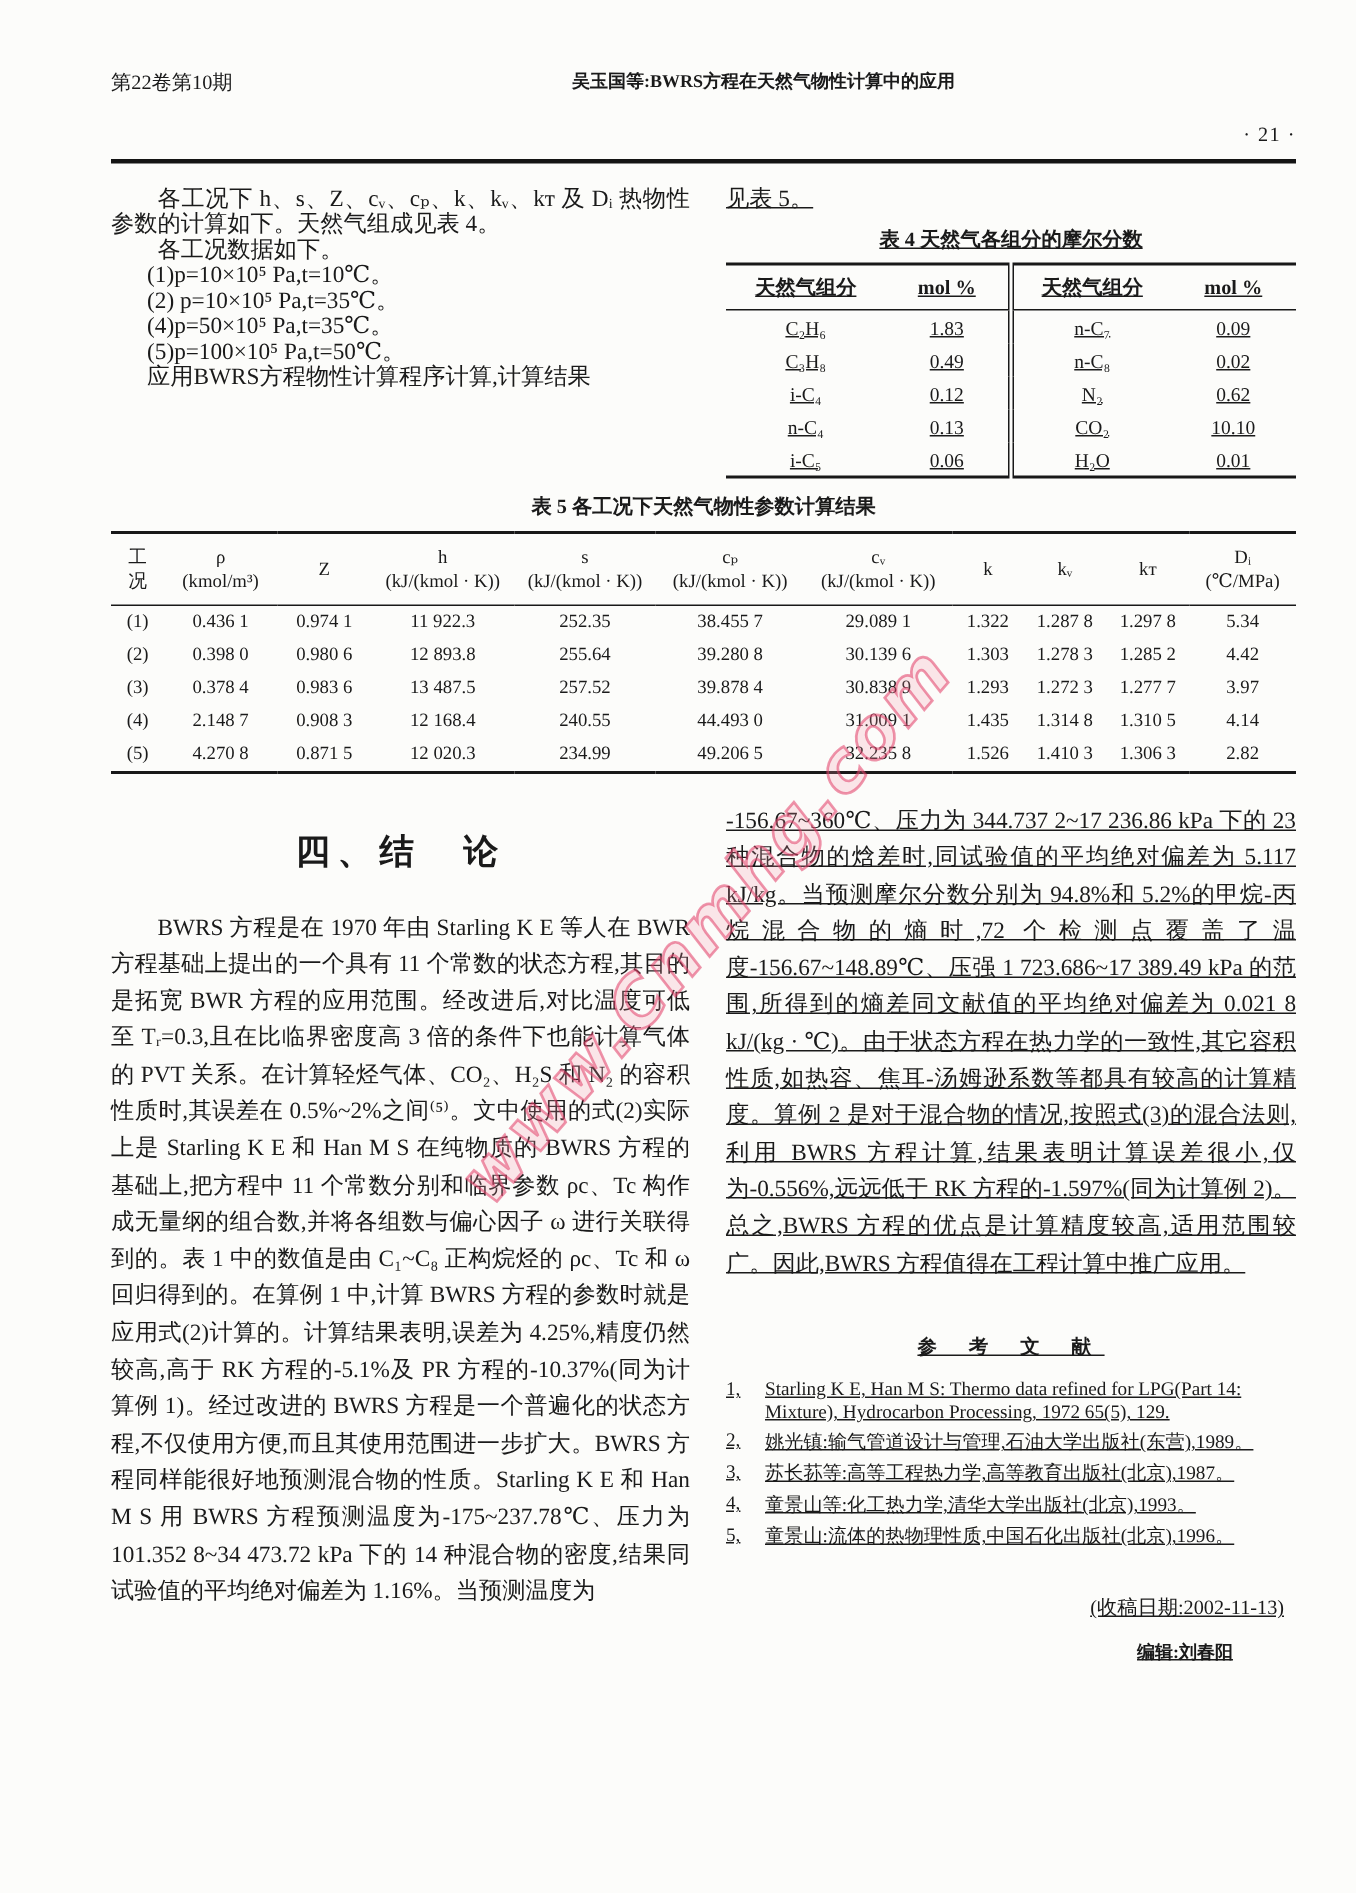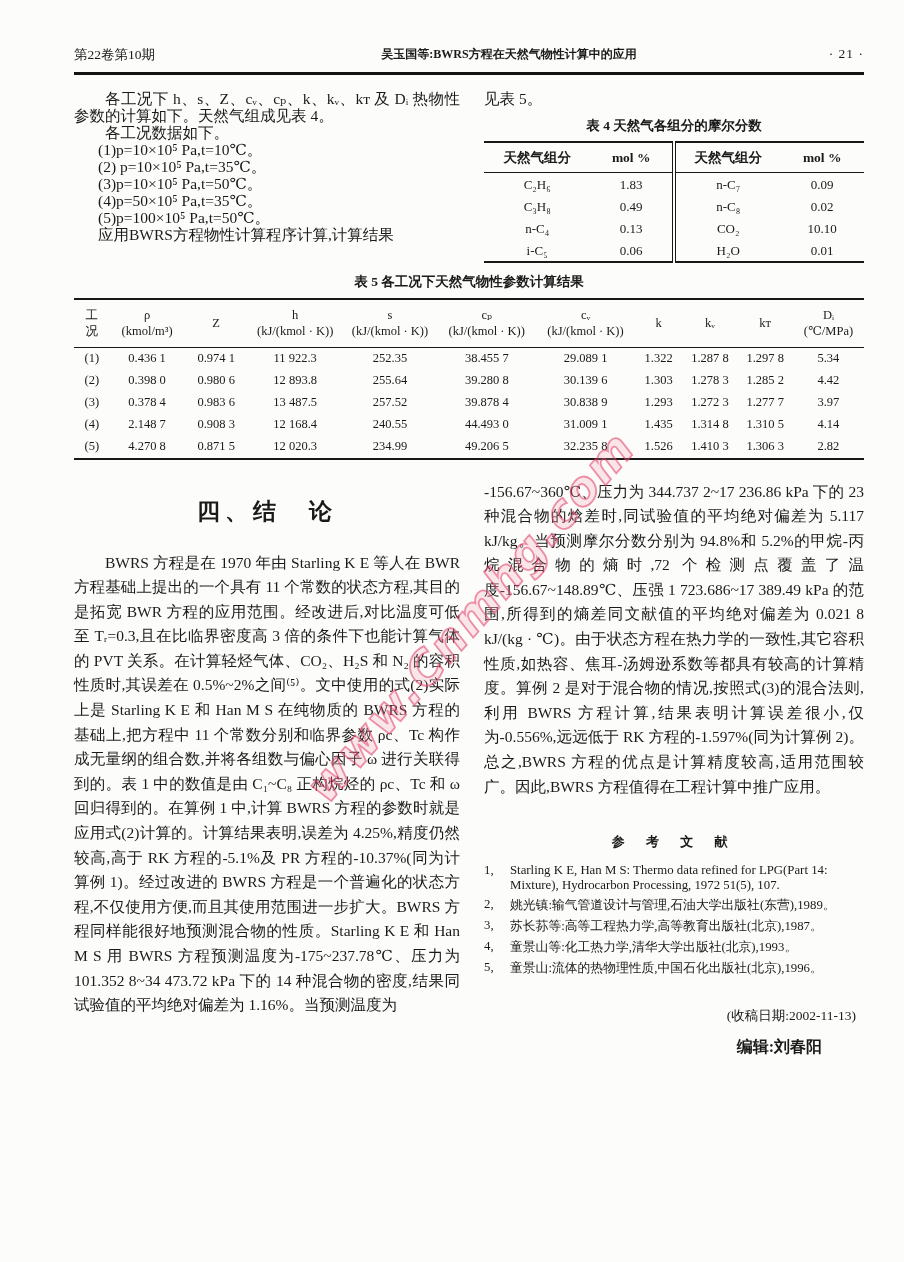--- a/index.html
+++ b/index.html
@@ -11,29 +11,29 @@
     overflow:hidden;
     color:#1a1a1a;
     font-family:"Liberation Serif","DejaVu Serif",serif;
   }
   .content { padding:46px 40px 0 74px; position:relative; }
 
   
   .journal-header { display:flex; align-items:flex-start; font-size:13.5px; }
   .journal-header .vol { width:160px; }
   .journal-header .running { flex:1; text-align:center; font-weight:bold; font-size:12px; }
-  .journal-header .pno { width:80px; text-align:right; letter-spacing:1px; }
+  .journal-header .pno { width:80px; text-align:right; letter-spacing:1px;margin-top:36px; }
   .header-rule { border:none; border-top:3px solid #141414; margin-top:8px; }
 
   
   .top-section, .bottom-section { display:flex; gap:24px; }
   .top-section { margin-top:15px; }
   .bottom-section { margin-top:20px; }
   .col-l { width:386px; flex:none; }
-  .col-r { flex:1; min-width:0; }
+  .col-r { flex:1; min-width:0;text-decoration:underline; }
 
   .intro { font-size:15.5px; line-height:17px; }
   .p-indent { text-indent:2em; text-align:justify; }
   .cond-line { padding-left:1.55em; }
 
   
   .tbl-title { text-align:center; font-weight:bold; font-size:13.5px; margin:4px 0 7px; }
   table { border-collapse:collapse; width:100%; }
   .t4 { font-size:13px; border-top:2.5px solid #181818; border-bottom:2.5px solid #181818; margin-bottom:4px; }
   .t4 th { font-weight:bold; border-bottom:1.5px solid #181818; padding:6px 2px; font-size:13.5px; }
@@ -53,21 +53,21 @@
   .conclusion-heading { text-align:center; font-size:23px; font-weight:bold; letter-spacing:5px; margin:16px 0 24px; }
   .body-text { font-size:15.5px; line-height:24.6px; text-align:justify; }
 
   
   .refs { margin-top:34px; }
   .refs-heading { text-align:center; font-weight:bold; font-size:13px; letter-spacing:9px; margin-bottom:10px; }
   .refs-table { font-size:12.8px; }
   .refs-table td { padding:2px 0; vertical-align:top; text-align:left; }
   .refs-table td:first-child { width:26px; }
   .received { text-align:right; font-size:13.5px; margin-top:28px; padding-right:8px; }
-  .editor { text-align:right; font-weight:bold; font-size:16px; margin-top:12px; padding-right:42px; }
+  .editor { text-align:right; font-weight:bold; font-size:12px; margin-top:12px; padding-right:42px; }
 
   
   .watermark {
     position:absolute; left:238px; top:598px; width:450px;
     text-align:center;
     transform:rotate(-49deg);
     font-family:"DejaVu Sans","Liberation Sans",sans-serif;
     font-style:italic; font-weight:bold;
     font-size:46px; letter-spacing:2px;
     color:rgba(248,150,170,0.22);
@@ -87,21 +87,20 @@
   </div>
   <hr class="header-rule">
 
   <div class="top-section">
     <div class="col-l intro">
       <p class="p-indent">各工况下 h、s、Z、cᵥ、cₚ、k、kᵥ、kᴛ 及 Dᵢ 热物性参数的计算如下。天然气组成见表 4。</p>
       <p class="p-indent">各工况数据如下。</p>
       <div>
           <div class="cond-line">(1)p=10×10⁵ Pa,t=10℃。</div>
           <div class="cond-line">(2) p=10×10⁵ Pa,t=35℃。</div>
-          <div class="cond-line">(3)p=10×10⁵ Pa,t=50℃。</div>
           <div class="cond-line">(4)p=50×10⁵ Pa,t=35℃。</div>
           <div class="cond-line">(5)p=100×10⁵ Pa,t=50℃。</div>
           <div class="cond-line">应用BWRS方程物性计算程序计算,计算结果</div>
         </div>
     </div>
     <div class="col-r intro">
       <p>见表 5。</p>
       <div class="tbl-title" style="margin-top:10px;">表 4  天然气各组分的摩尔分数</div>
       <table class="t4">
         <thead>
@@ -117,20 +116,26 @@
               <td>C₂H₆</td>
               <td>1.83</td>
               <td>n-C₇</td>
               <td>0.09</td>
             </tr>
             <tr>
               <td>C₃H₈</td>
               <td>0.49</td>
               <td>n-C₈</td>
               <td>0.02</td>
+            </tr>
+            <tr>
+              <td>i-C₄</td>
+              <td>0.12</td>
+              <td>N₂</td>
+              <td>0.62</td>
             </tr>
             <tr>
               <td>n-C₄</td>
               <td>0.13</td>
               <td>CO₂</td>
               <td>10.10</td>
             </tr>
             <tr>
               <td>i-C₅</td>
               <td>0.06</td>
@@ -256,21 +261,21 @@
       <p class="body-text p-indent">BWRS 方程是在 1970 年由 Starling K E 等人在 BWR 方程基础上提出的一个具有 11 个常数的状态方程,其目的是拓宽 BWR 方程的应用范围。经改进后,对比温度可低至 Tᵣ=0.3,且在比临界密度高 3 倍的条件下也能计算气体的 PVT 关系。在计算轻烃气体、CO₂、H₂S 和 N₂ 的容积性质时,其误差在 0.5%~2%之间⁽⁵⁾。文中使用的式(2)实际上是 Starling K E 和 Han M S 在纯物质的 BWRS 方程的基础上,把方程中 11 个常数分别和临界参数 ρc、Tc 构作成无量纲的组合数,并将各组数与偏心因子 ω 进行关联得到的。表 1 中的数值是由 C₁~C₈ 正构烷烃的 ρc、Tc 和 ω 回归得到的。在算例 1 中,计算 BWRS 方程的参数时就是应用式(2)计算的。计算结果表明,误差为 4.25%,精度仍然较高,高于 RK 方程的-5.1%及 PR 方程的-10.37%(同为计算例 1)。经过改进的 BWRS 方程是一个普遍化的状态方程,不仅使用方便,而且其使用范围进一步扩大。BWRS 方程同样能很好地预测混合物的性质。Starling K E 和 Han M S 用 BWRS 方程预测温度为-175~237.78℃、压力为 101.352 8~34 473.72 kPa 下的 14 种混合物的密度,结果同试验值的平均绝对偏差为 1.16%。当预测温度为</p>
     </div>
     <div class="col-r">
       <p class="body-text">-156.67~360℃、压力为 344.737 2~17 236.86 kPa 下的 23 种混合物的焓差时,同试验值的平均绝对偏差为 5.117 kJ/kg。当预测摩尔分数分别为 94.8%和 5.2%的甲烷-丙烷混合物的熵时,72 个检测点覆盖了温度-156.67~148.89℃、压强 1 723.686~17 389.49 kPa 的范围,所得到的熵差同文献值的平均绝对偏差为 0.021 8 kJ/(kg · ℃)。由于状态方程在热力学的一致性,其它容积性质,如热容、焦耳-汤姆逊系数等都具有较高的计算精度。算例 2 是对于混合物的情况,按照式(3)的混合法则,利用 BWRS 方程计算,结果表明计算误差很小,仅为-0.556%,远远低于 RK 方程的-1.597%(同为计算例 2)。总之,BWRS 方程的优点是计算精度较高,适用范围较广。因此,BWRS 方程值得在工程计算中推广应用。</p>
       <div class="refs">
         <div class="refs-heading">参 考 文 献</div>
         <table class="refs-table">
           <tbody>
               <tr>
                 <td>1,</td>
-                <td>Starling K E, Han M S: Thermo data refined for LPG(Part 14: Mixture), Hydrocarbon Processing, 1972 51(5), 107.</td>
+                <td>Starling K E, Han M S: Thermo data refined for LPG(Part 14: Mixture), Hydrocarbon Processing, 1972 65(5), 129.</td>
               </tr>
               <tr>
                 <td>2,</td>
                 <td>姚光镇:输气管道设计与管理,石油大学出版社(东营),1989。</td>
               </tr>
               <tr>
                 <td>3,</td>
                 <td>苏长荪等:高等工程热力学,高等教育出版社(北京),1987。</td>
               </tr>
               <tr>

